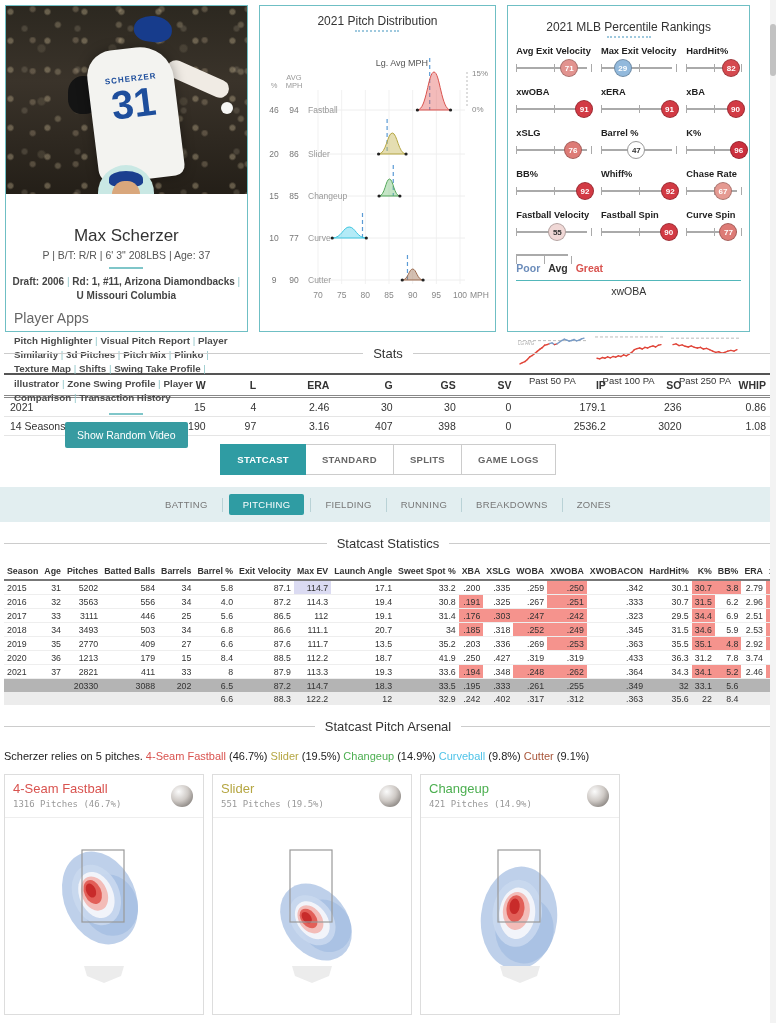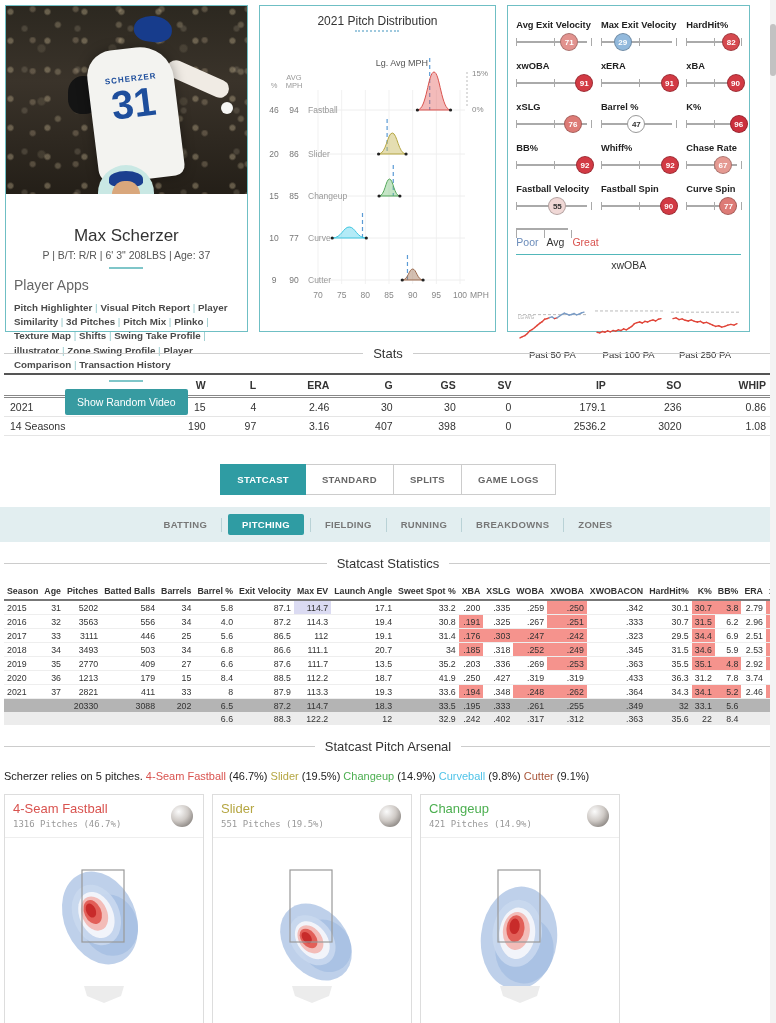--- a/index.html
+++ b/index.html
@@ -63,49 +63,49 @@
   .pct-label { font-size:9.3px; font-weight:bold; color:#222; white-space:nowrap; }
   .pct-slider { position:relative; height:20px; margin-top:2px; }
   .pct-track { position:absolute; top:9px; left:0; right:4px; height:2px; background:#aaa; }
   .pct-tick { position:absolute; top:6px; width:1px; height:8px; background:#aaa; }
   .pct-circle { position:absolute; top:1px; width:18px; height:18px; border-radius:50%;
     font-size:8px; font-weight:bold; display:flex; align-items:center; justify-content:center;
     border:1px solid rgba(0,0,0,.25); cursor:pointer; z-index:2; }
   .pct-legend { display:flex; align-items:center; gap:8px; margin-top:8px; }
   .legend-track { position:relative; width:56px; height:10px; }
   .legend-track .pct-track { top:4px; }
-  .pct-legend .lw { font-size:10.5px; font-weight:normal; }
+  .pct-legend .lw { font-size:10.5px; font-weight:bold; }
   .pct-hr { border:none; border-top:1px solid #52b7ba; margin:6px 0 4px; }
   .roll-title { text-align:center; font-size:10.5px; color:#333; margin-bottom:2px; }
   .roll-row { display:flex; justify-content:space-between; margin-top:26px; }
   .roll { width:72px; text-align:center; }
   .roll-label { font-size:9.5px; color:#333; margin-top:2px; }
 
   
   .sec { display:flex; align-items:center; gap:10px; margin:14px 4px 0; }
   .sec .line { flex:1; border-top:1px solid #ccc; }
   .sec .t { font-size:13px; color:#333; white-space:nowrap; }
 
   
   .stats-wrap { padding:0 4px; margin-top:12px; }
   table.stats { width:100%; border-collapse:collapse; font-size:10.5px; }
   table.stats th { border-top:2px solid #555; border-bottom:3px double #888;
     padding:4px 6px; text-align:right; font-size:10.5px; }
   table.stats td { padding:3px 6px; text-align:right; border-bottom:1px solid #e5e5e5; }
   table.stats th:first-child, table.stats td:first-child { text-align:left; }
 
   
-  .tabs { display:flex; justify-content:center; margin-top:28px; }
+  .tabs { display:flex; justify-content:center; margin-top:8px; }
   .tab { border:1px solid #ccc; border-left:none; background:#fff; color:#666;
     font-size:9.5px; font-weight:bold; padding:9px 16px; cursor:pointer; letter-spacing:.3px; }
   .tab:first-child { border-left:1px solid #ccc; }
   .tab.active { background:#2f9ca3; color:#fff; border-color:#2f9ca3; }
   .subtabs { background:#e2eef0; margin-top:12px; height:35px; display:flex;
     align-items:center; justify-content:center; }
-  .subtab { font-size:9.5px; font-weight:bold; color:#777; padding:5px 14px; cursor:pointer;
+  .subtab { font-size:9.5px; font-weight:normal; color:#777; padding:5px 14px; cursor:pointer;
     letter-spacing:.3px; }
   .subtab-sep { width:1px; height:14px; background:#b9d2d6; }
   .subtab.active { background:#2f9ca3; color:#fff; border-radius:2px; margin:0 6px; }
 
   
   .sc-wrap { padding:0 4px; margin-top:12px; }
   table.sc { width:100%; border-collapse:collapse; font-size:8.8px; white-space:nowrap; }
   table.sc th { border-bottom:2px solid #777; padding:3px 3px; text-align:right; font-size:8.8px; }
   table.sc td { padding:1.5px 3px; text-align:right; border-bottom:1px solid #eee; }
   table.sc th:first-child, table.sc td:first-child { text-align:left; }
@@ -150,20 +150,21 @@
         <div class="avatar" data-name="avatar">
           <div class="acap" data-name="avatar-cap"></div>
           <div class="face" data-name="avatar-face"></div>
 
         </div>
       </div>
       <div class="c1-body" data-name="player-card-body">
         <div class="p-name" data-name="player-name">Max Scherzer</div>
         <div class="p-bio" data-name="player-bio">P | B/T: R/R | 6' 3" 208LBS | Age: 37</div>
         <div class="tdiv" data-name="divider"></div>
+        <div class="draft" data-name="draft-line"><span data-name="draft-part">Draft: 2006</span><span class="sep" data-name="separator"> | </span><span data-name="draft-part">Rd: 1, #11, Arizona Diamondbacks</span><span class="sep" data-name="separator"> | </span><span data-name="draft-part">U Missouri Columbia</span></div>
         <div class="apps-head" data-name="player-apps-heading">Player Apps</div>
         <div class="apps" data-name="player-apps-links"><span data-name="player-app-link">Pitch Highlighter</span><span class="sep" data-name="separator"> | </span><span data-name="player-app-link">Visual Pitch Report</span><span class="sep" data-name="separator"> | </span><span data-name="player-app-link">Player Similarity</span><span class="sep" data-name="separator"> | </span><span data-name="player-app-link">3d Pitches</span><span class="sep" data-name="separator"> | </span><span data-name="player-app-link">Pitch Mix</span><span class="sep" data-name="separator"> | </span><span data-name="player-app-link">Plinko</span><span class="sep" data-name="separator"> | </span><span data-name="player-app-link">Texture Map</span><span class="sep" data-name="separator"> | </span><span data-name="player-app-link">Shifts</span><span class="sep" data-name="separator"> | </span><span data-name="player-app-link">Swing Take Profile</span><span class="sep" data-name="separator"> | </span><span data-name="player-app-link">illustrator</span><span class="sep" data-name="separator"> | </span><span data-name="player-app-link">Zone Swing Profile</span><span class="sep" data-name="separator"> | </span><span data-name="player-app-link">Player Comparison</span><span class="sep" data-name="separator"> | </span><span data-name="player-app-link">Transaction History</span></div>
         <div class="tdiv" data-name="divider"></div>
         <button class="video-btn" data-name="show-random-video-button">Show Random Video</button>
       </div>
     </div>
 
     <div class="card card2" data-name="pitch-distribution-card">
       <div class="card-title" data-name="pitch-distribution-title">2021 Pitch Distribution</div>
       <svg id="dist-svg" width="234" height="290" viewBox="0 0 234 290" data-name="pitch-distribution-chart">
@@ -226,20 +227,21 @@
           <text x="34" y="251" font-size="8.5" fill="#777" text-anchor="middle">90</text>
           <text x="48" y="251" font-size="8.5" fill="#999">Cutter</text>
           <line x1="147.46000000000004" y1="223" x2="147.46000000000004" y2="248" stroke="#5b9bd5" stroke-width="1.2" stroke-dasharray="4,3"></line>
           <path d="M 142.25333333333333,248 C 148.0848,248 148.91786666666667,237 152.66666666666669,237 C 156.4154666666667,237 157.24853333333334,248 163.08,248 Z" fill="rgba(165,122,92,0.48)" stroke="#9c6b4f" stroke-width="1"></path>
           <circle cx="142.25333333333333" cy="248" r="1.6" fill="#222"></circle>
           <circle cx="163.08" cy="248" r="1.6" fill="#222"></circle>
         </svg>
     </div>
 
     <div class="card card3" data-name="percentile-card">
+      <div class="card-title" data-name="percentile-title">2021 MLB Percentile Rankings</div>
       <div class="pct-grid" id="pct-grid" data-name="percentile-grid">
           <div class="pct-item" data-name="percentile-stat">
             <div class="pct-label" data-name="percentile-label">Avg Exit Velocity</div>
             <div class="pct-slider" data-name="percentile-slider">
               <div class="pct-track" data-name="slider-track"></div>
               <div class="pct-tick" data-name="slider-tick" style="left: 0px;"></div>
               <div class="pct-tick" data-name="slider-tick" style="left: 50%;"></div>
               <div class="pct-tick" data-name="slider-tick" style="left: 100%;"></div>
               <div class="pct-circle" data-name="percentile-value-circle" style="left: calc(71% - 9px); background: rgb(226, 147, 143); color: rgb(255, 255, 255);">71</div>
             </div>

